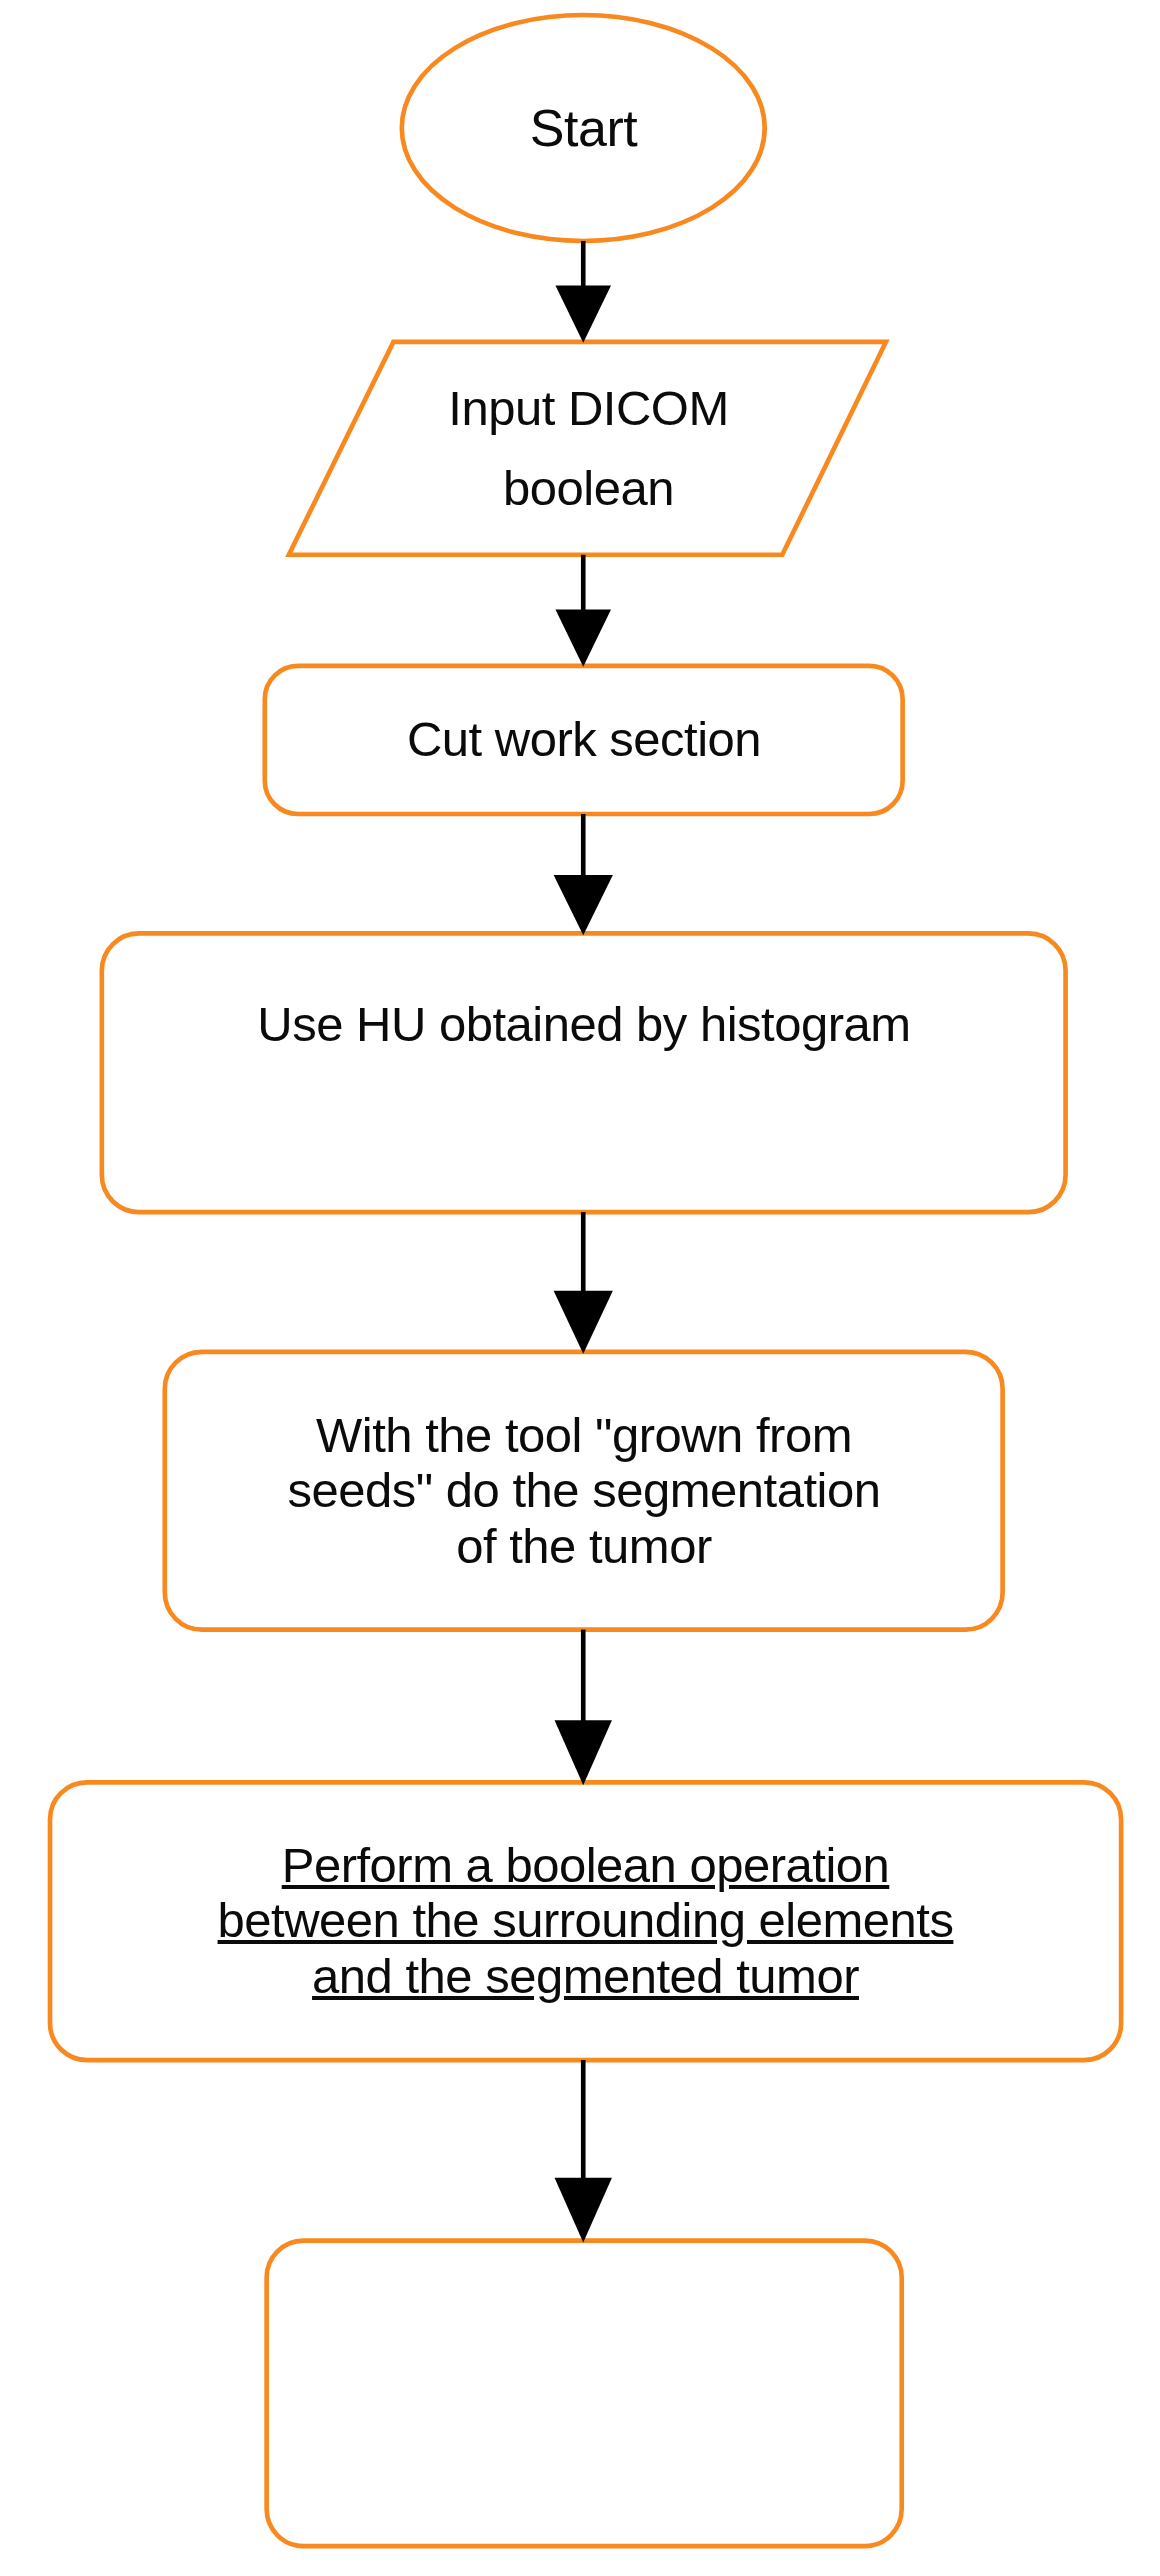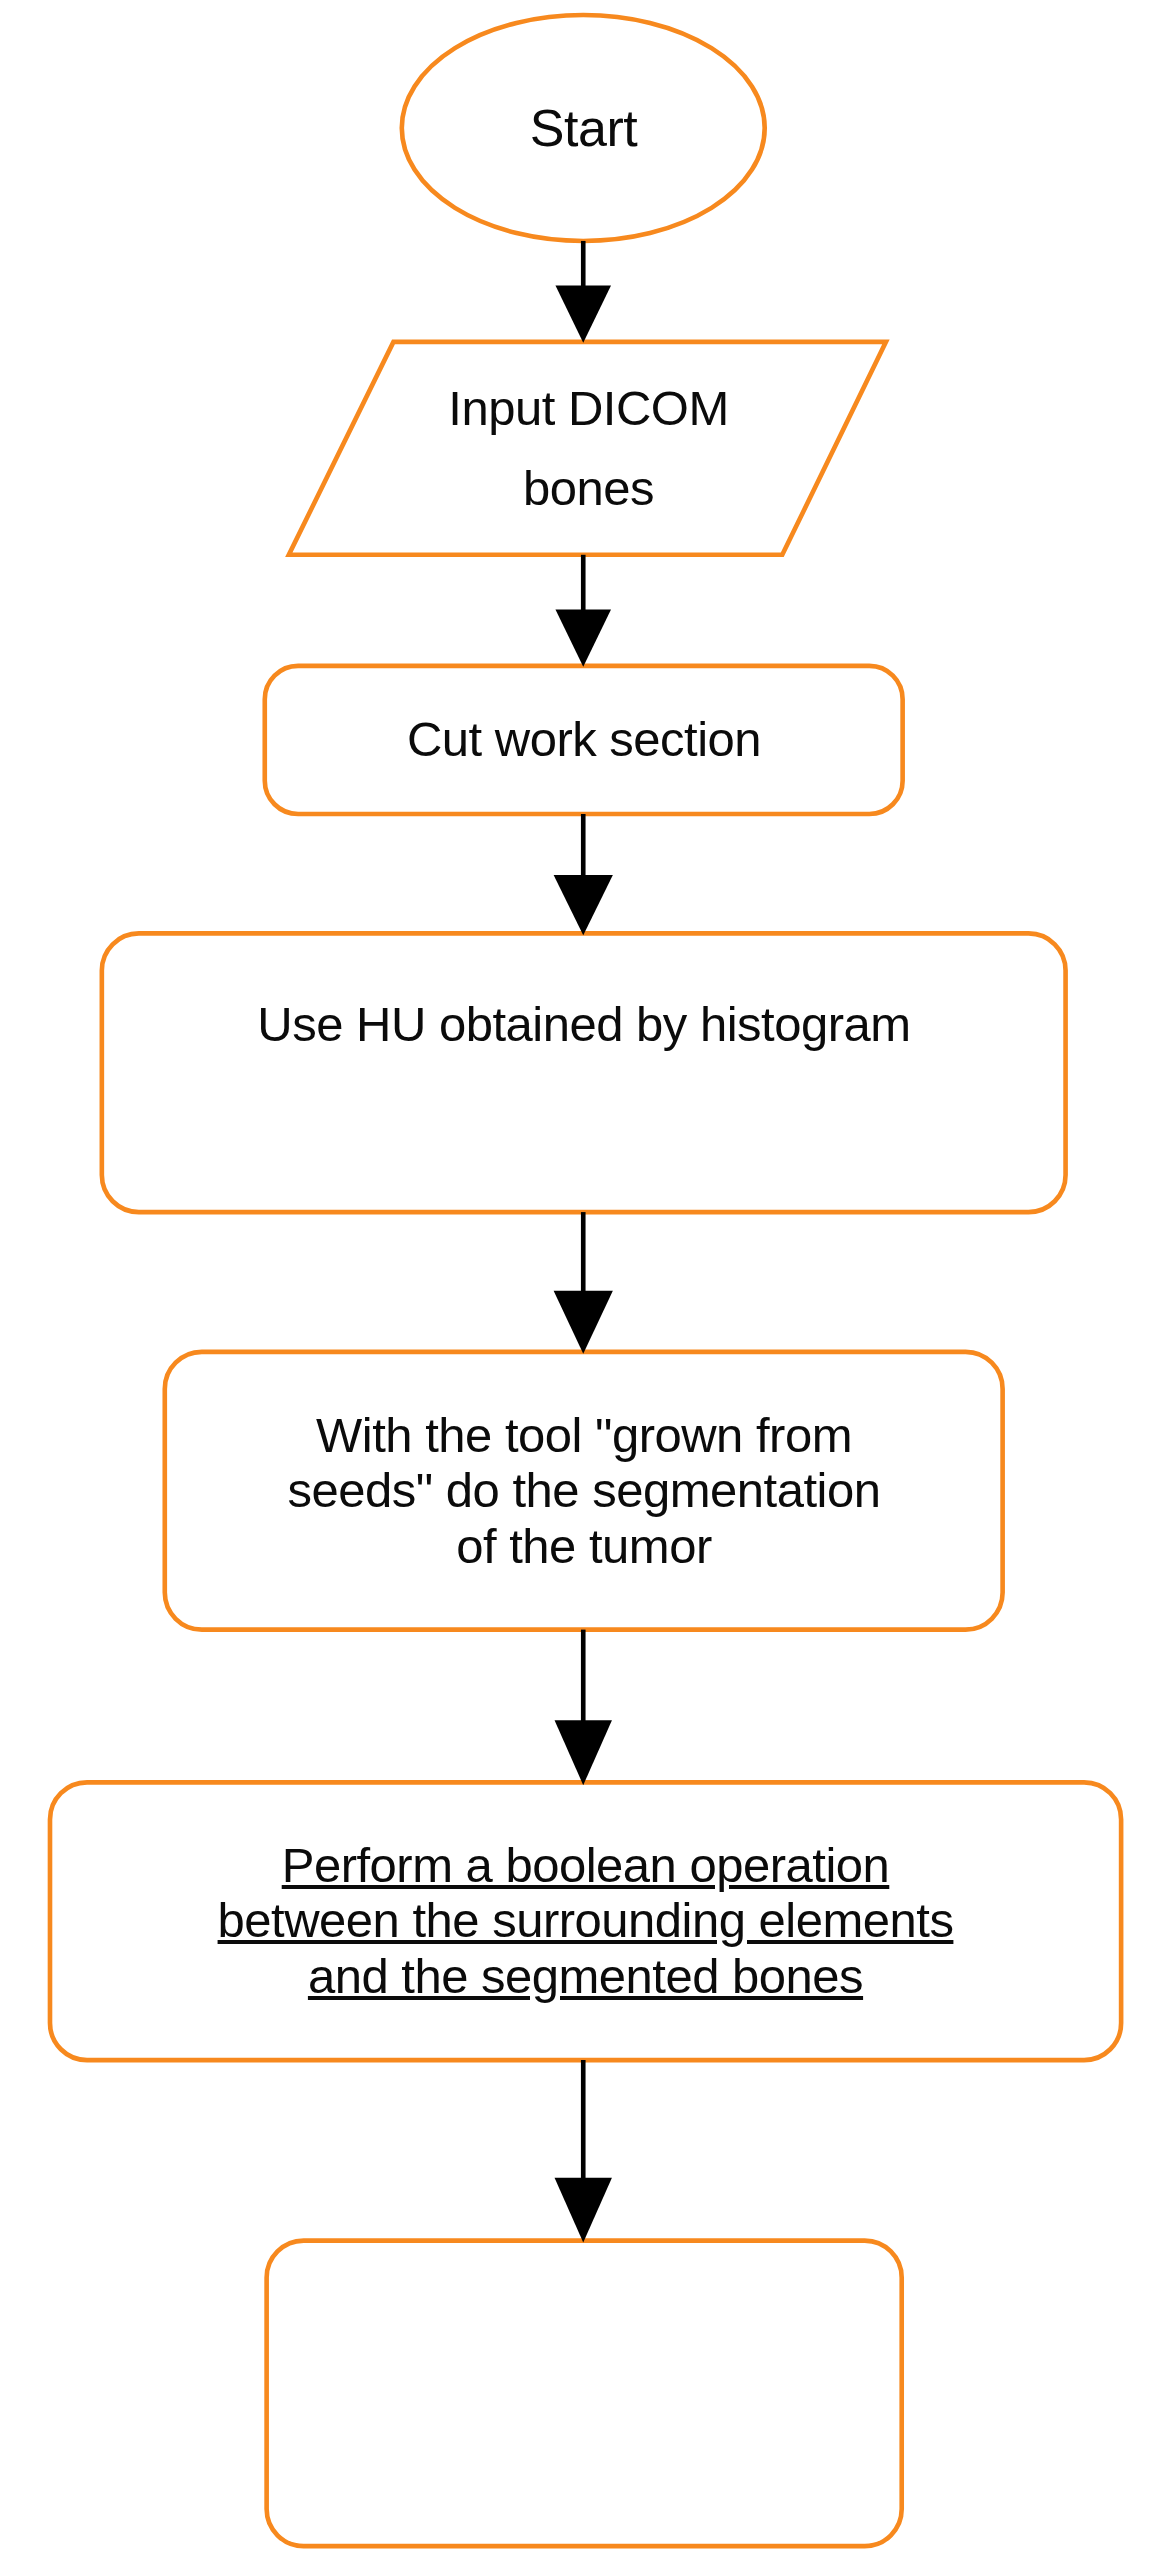--- a/index.html
+++ b/index.html
@@ -112,38 +112,38 @@
     </g>
 
   </svg>
 
   <div class="node-text" style="left:402px; top:15px; width:363px; height:226px; font-size:52px;">
     <span>Start</span>
   </div>
 
   <div class="node-text" style="left:343px; top:342px; width:491px; height:213px;gap:24px;">
     <span>Input DICOM</span>
-    <span>bones</span>
+    <span>boolean</span>
   </div>
 
   <div class="node-text" style="left:265px; top:666px; width:638px; height:148px;">
     <span>Cut work section</span>
   </div>
 
   <div class="node-text" style="left:102px; top:885px; width:964px; height:279px;">
     <span>Use HU obtained by histogram</span>
   </div>
 
   <div class="node-text" style="left:165px; top:1352px; width:838px; height:278px;">
     <span>With the tool "grown from</span>
     <span>seeds" do the segmentation</span>
     <span>of the tumor</span>
   </div>
 
   <div class="node-text" style="left:50px; top:1782px; width:1071px; height:278px;text-decoration:underline;">
     <span>Perform a boolean operation</span>
     <span>between the surrounding elements</span>
-    <span>and the segmented bones</span>
+    <span>and the segmented tumor</span>
   </div>
 
 
 </div>
 
 
 </body></html>

